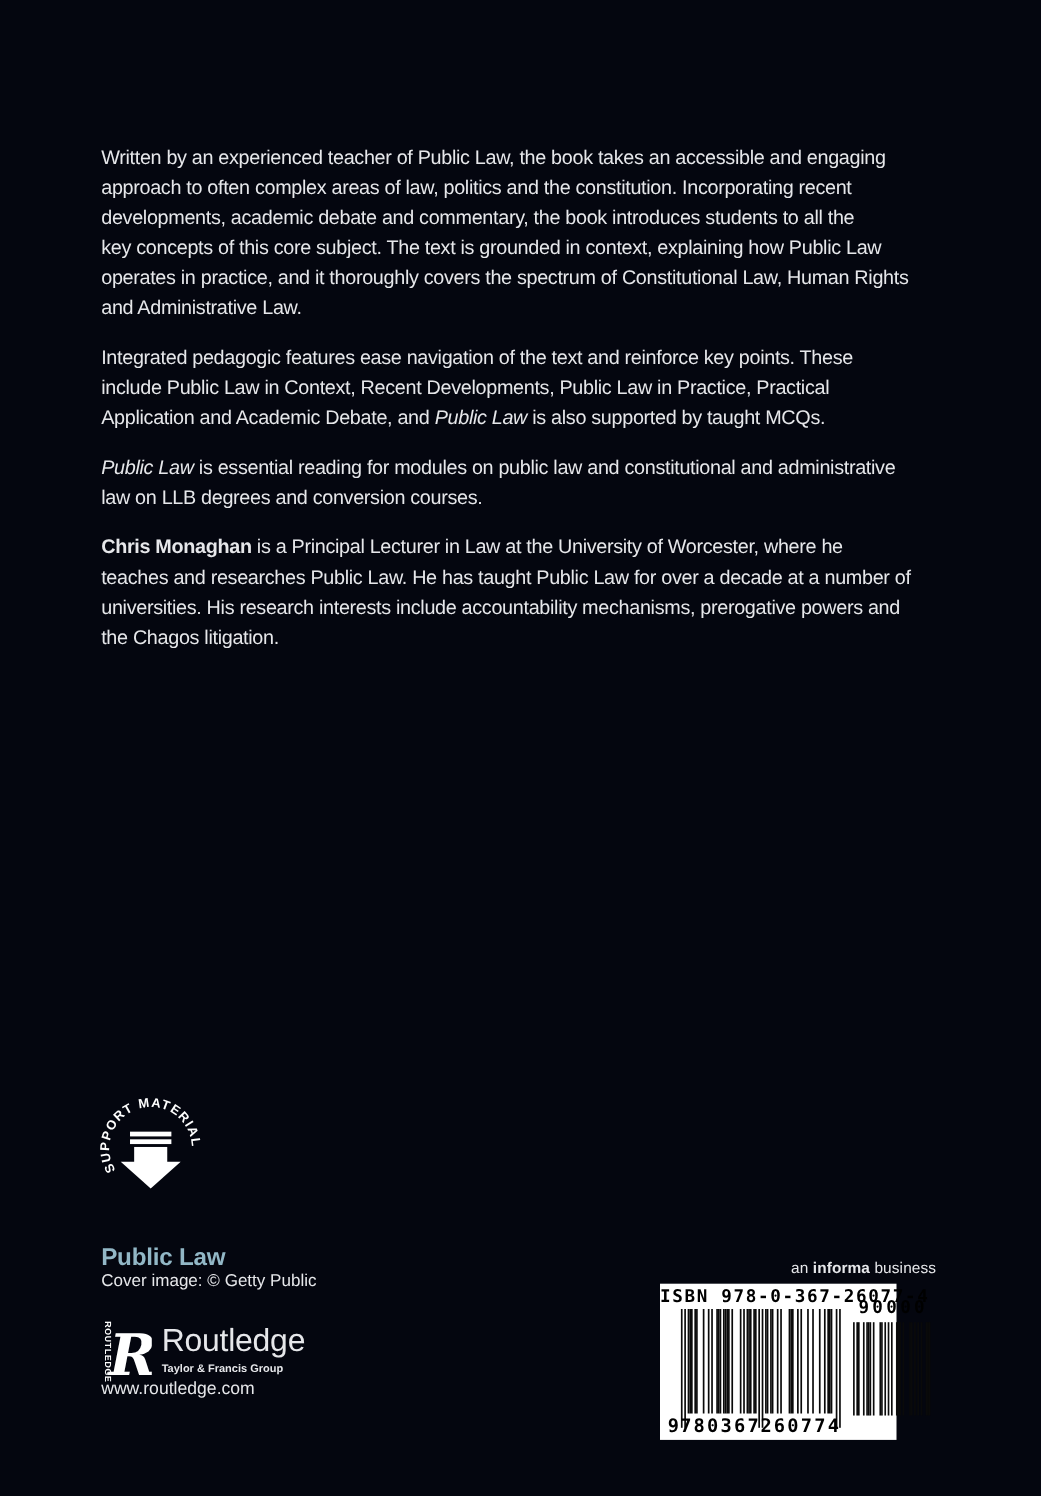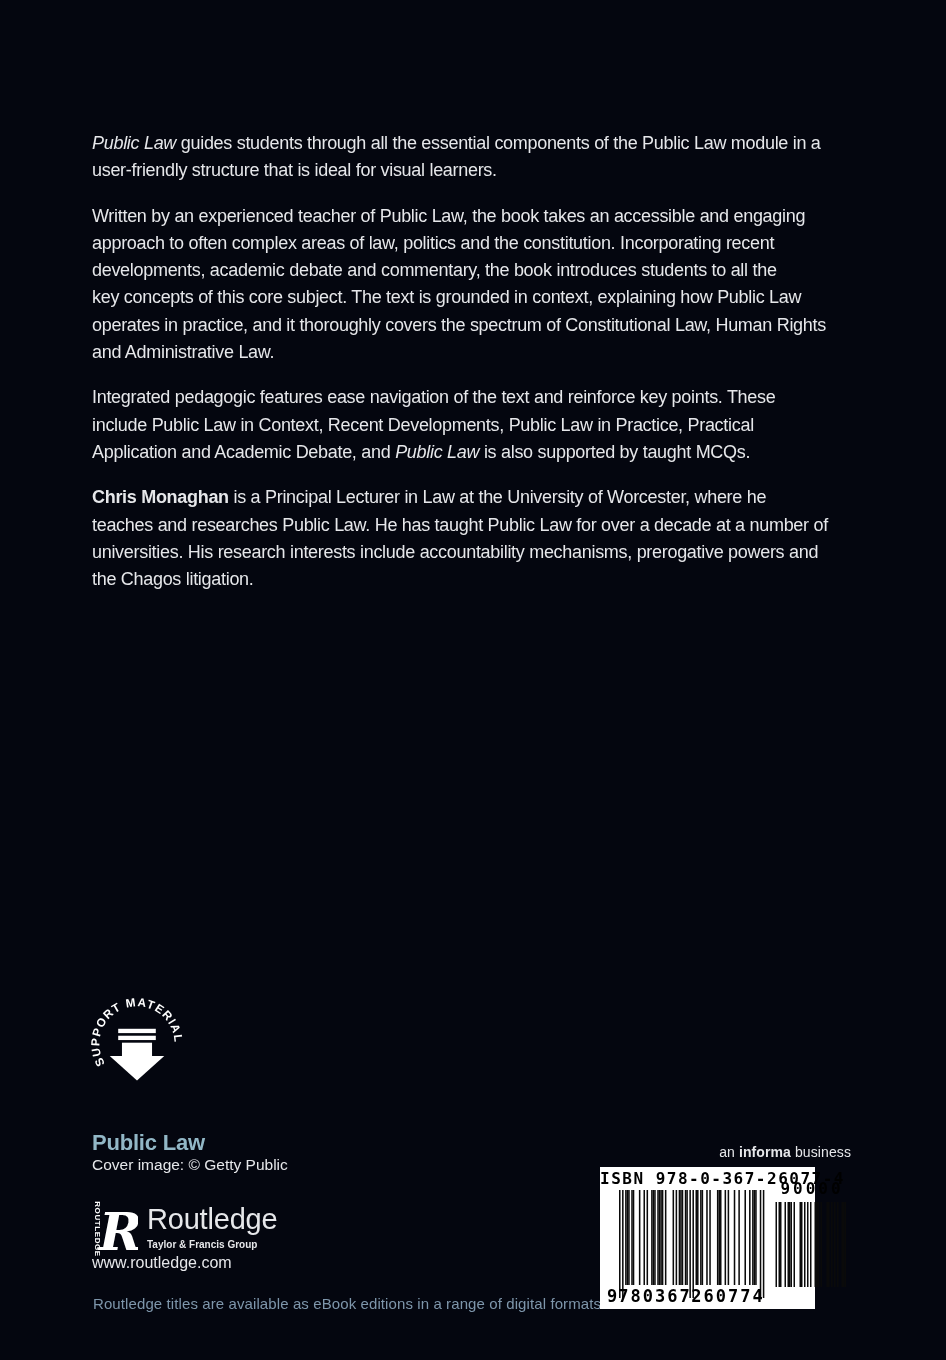--- a/index.html
+++ b/index.html
@@ -39,31 +39,31 @@
   .ean-addon{position:absolute; left:174px; top:14px;}
   .bartext{font-family:"DejaVu Sans Mono", monospace; font-weight:bold; fill:#000;}
   svg text{user-select:none;}
 </style>
 </head>
 <body>
 
 <div class="cover">
 
   <main class="blurb">
-      <p><span class="run-i">Public Law</span><span class="run-n"> guides students through all the essential components of the Public Law module in a
-user-friendly structure that is ideal for visual learners.</span></p>
       <p><span class="run-n">Written by an experienced teacher of Public Law, the book takes an accessible and engaging
 approach to often complex areas of law, politics and the constitution. Incorporating recent
 developments, academic debate and commentary, the book introduces students to all the
 key concepts of this core subject. The text is grounded in context, explaining how Public Law
 operates in practice, and it thoroughly covers the spectrum of Constitutional Law, Human Rights
 and Administrative Law.</span></p>
       <p><span class="run-n">Integrated pedagogic features ease navigation of the text and reinforce key points. These
 include Public Law in Context, Recent Developments, Public Law in Practice, Practical
 Application and Academic Debate, and </span><span class="run-i">Public Law</span><span class="run-n"> is also supported by taught MCQs.</span></p>
+      <p><span class="run-i">Public Law</span><span class="run-n"> is essential reading for modules on public law and constitutional and administrative
+law on LLB degrees and conversion courses.</span></p>
       <p><span class="run-b">Chris Monaghan</span><span class="run-n"> is a Principal Lecturer in Law at the University of Worcester, where he
 teaches and researches Public Law. He has taught Public Law for over a decade at a number of
 universities. His research interests include accountability mechanisms, prerogative powers and
 the Chagos litigation.</span></p>
     </main>
 
   <section class="support">
     <svg class="support-badge" viewBox="0 0 100 100" aria-hidden="true">
       <defs>
         <path id="arc" d="M 17.2 76 A 40 40 0 1 1 82.8 76" fill="none"></path>
@@ -90,21 +90,20 @@
       <text x="13" y="49" font-family="DejaVu Serif, serif" font-style="italic" font-weight="bold" font-size="52" fill="#ffffff">R</text>
     </svg>
     <div>
       <div class="pub-name">Routledge</div>
       <div class="pub-group">Taylor &amp; Francis Group</div>
     </div>
   </div>
 
   <div class="website">www.routledge.com</div>
 
-  <div class="ebook-note" style="color: rgb(126, 150, 171);">Routledge titles are available as eBook editions in a range of digital formats</div>
 
   <div class="informa">
     <span>an </span><span class="b">informa</span><span> business</span>
   </div>
 
   <section class="barcode-box">
     <div class="isbn-line">ISBN 978-0-367-26077-4</div>
 
     <svg class="ean-main" width="160" height="114" viewBox="-13 0 160 114">
       <g id="main-bars" fill="#0a0a0a">

